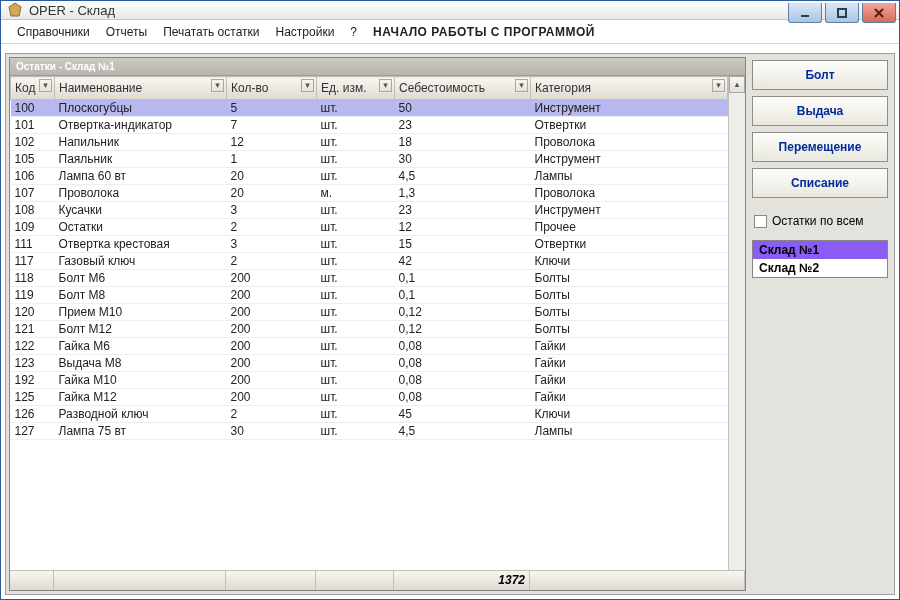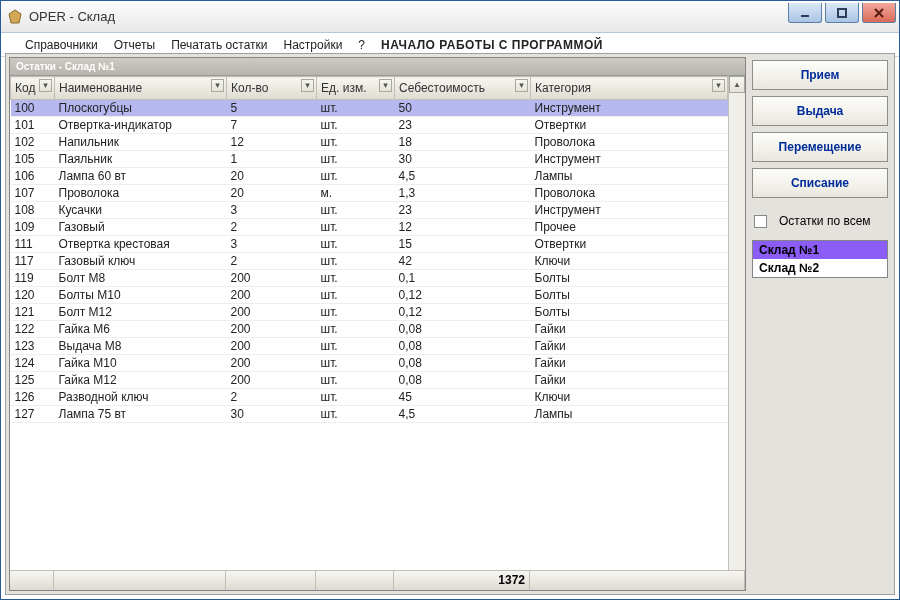--- a/index.html
+++ b/index.html
@@ -1,45 +1,45 @@
 <!DOCTYPE html>
 <html><head>
 <meta charset="utf-8">
 <style>
   * { box-sizing: border-box; font-family: Tahoma, Verdana, sans-serif; font-size: 12px; }
   body { margin:0; background:#fff; width:900px; height:600px; overflow:hidden; border:1px solid #2a5a9a; position:relative;}
   
-  .titlebar { height:32px; background:linear-gradient(#fdfdfd,#e8e8e8); display:flex; align-items:center; padding:0 0 0 6px; border-bottom:1px solid #b7c7d9;}
+  .titlebar { height:19px; background:linear-gradient(#fdfdfd,#e8e8e8); display:flex; align-items:center; padding:0 0 0 6px; border-bottom:1px solid #b7c7d9;}
   .titlebar .logo { width:16px; height:16px; margin-right:6px; display:inline-block;}
   .titlebar .title { color:#333; font-size:13px;}
   .winbtns { margin-left:auto; display:flex; height:100%;}
   .winbtn { width:34px; height:20px; margin:2px 3px 0 0; border:1px solid #5c7fa6; border-top:none; border-radius:0 0 3px 3px; background:linear-gradient(#dbe8f7,#a9c5e4); display:flex; align-items:center; justify-content:center; color:#2b3e56; font-weight:bold;}
   .winbtn.close{ background:linear-gradient(#f3a79c,#d96a58); color:#5a1b12;}
   
-  .menubar { height:24px; display:flex; align-items:center; padding:0 24px; border-bottom:1px solid #d5d5d5;}
+  .menubar { height:24px; display:flex; align-items:center; padding:0 16px; border-bottom:1px solid #d5d5d5;}
   .menubar span { margin-right:16px; color:#222; cursor:default;}
   .menubar .emph { font-weight:bold; letter-spacing:0.5px;}
   
   .client { position:absolute; top:52px; left:4px; right:4px; bottom:4px; background:#e4e2dc; border:1px solid #9f9f9f; display:flex;}
   .left { flex:1; display:flex; flex-direction:column; margin:3px 0 3px 3px; background:#fff; border:1px solid #858585; position:relative;}
   .subheader { background:linear-gradient(#cccac3,#b7b5ad); color:#fff; font-weight:bold; padding:3px 6px; border-bottom:1px solid #999; font-size:10px;}
   table { border-collapse:collapse; width:100%; table-layout:fixed;}
   thead th { background:linear-gradient(#f7f6f2,#dedbd0); border:1px solid #bfbfb7; padding:4px 4px; text-align:left; font-weight:normal; color:#333; position:relative; white-space:nowrap; overflow:hidden;}
   thead th .drop{ position:absolute; right:2px; top:2px; width:13px; height:13px; border:1px solid #a8a8a0; background:linear-gradient(#f6f6f2,#e5e2d8); font-size:9px; line-height:11px; text-align:center; color:#555;}
   tbody td { border-bottom:1px solid #eee; padding:1px 4px; white-space:nowrap; overflow:hidden; color:#222;}
   tbody tr.sel td { background:#b7b8f0;}
   tbody td.num { text-align:left;}
   .gridfoot { border-top:1px solid #bfbfb7; background:linear-gradient(#f7f6f2,#dedbd0); height:20px; display:flex;}
-  .gridfoot div{ border-right:1px solid #bfbfb7;}
+  .gridfoot div{ border-right:1px solid #bfbfb7;font-style:italic;}
   .vscroll{ width:17px; background:#efeee9; border-left:1px solid #c0c0c0;}
   .vscroll .arr{ height:17px; border:1px solid #a8a8a0; background:linear-gradient(#f6f6f2,#e5e2d8); font-size:9px; text-align:center; line-height:15px; color:#555;}
   
   .right { width:148px; padding:6px 6px 0 6px; display:flex; flex-direction:column; gap:6px;}
   .btn { height:30px; border:1px solid #8e8e86; background:linear-gradient(#fdfdfb,#e9e7de); color:#002c99; font-weight:bold; display:flex; align-items:center; justify-content:center; font-size:12px; cursor:default;}
-  .chkrow{ display:flex; align-items:center; gap:12px; margin-top:8px; padding:2px;}
+  .chkrow{ display:flex; align-items:center; gap:5px; margin-top:8px; padding:2px;}
   .chkrow .box{ width:13px; height:13px; border:1px solid #888; background:#fff;}
   .whlist{ margin-top:4px; border:1px solid #858585; background:#fff;}
   .whlist div{ padding:2px 6px; font-weight:bold;}
   .whlist div.sel{ background:#8b5cf6;}
 </style>
 </head>
 <body>
 
 <div class="titlebar">
   <span class="logo">
@@ -152,21 +152,21 @@
               <tr>
                 <td class="num">108</td>
                 <td>Кусачки</td>
                 <td class="num">3</td>
                 <td>шт.</td>
                 <td class="num">23</td>
                 <td>Инструмент</td>
               </tr>
               <tr>
                 <td class="num">109</td>
-                <td>Газовый</td>
+                <td>Остатки</td>
                 <td class="num">2</td>
                 <td>шт.</td>
                 <td class="num">12</td>
                 <td>Прочее</td>
               </tr>
               <tr>
                 <td class="num">111</td>
                 <td>Отвертка крестовая</td>
                 <td class="num">3</td>
                 <td>шт.</td>
@@ -175,30 +175,38 @@
               </tr>
               <tr>
                 <td class="num">117</td>
                 <td>Газовый ключ</td>
                 <td class="num">2</td>
                 <td>шт.</td>
                 <td class="num">42</td>
                 <td>Ключи</td>
               </tr>
               <tr>
+                <td class="num">118</td>
+                <td>Болт М6</td>
+                <td class="num">200</td>
+                <td>шт.</td>
+                <td class="num">0,1</td>
+                <td>Болты</td>
+              </tr>
+              <tr>
                 <td class="num">119</td>
                 <td>Болт М8</td>
                 <td class="num">200</td>
                 <td>шт.</td>
                 <td class="num">0,1</td>
                 <td>Болты</td>
               </tr>
               <tr>
                 <td class="num">120</td>
-                <td>Болты М10</td>
+                <td>Прием М10</td>
                 <td class="num">200</td>
                 <td>шт.</td>
                 <td class="num">0,12</td>
                 <td>Болты</td>
               </tr>
               <tr>
                 <td class="num">121</td>
                 <td>Болт М12</td>
                 <td class="num">200</td>
                 <td>шт.</td>
@@ -215,21 +223,21 @@
               </tr>
               <tr>
                 <td class="num">123</td>
                 <td>Выдача М8</td>
                 <td class="num">200</td>
                 <td>шт.</td>
                 <td class="num">0,08</td>
                 <td>Гайки</td>
               </tr>
               <tr>
-                <td class="num">124</td>
+                <td class="num">192</td>
                 <td>Гайка М10</td>
                 <td class="num">200</td>
                 <td>шт.</td>
                 <td class="num">0,08</td>
                 <td>Гайки</td>
               </tr>
               <tr>
                 <td class="num">125</td>
                 <td>Гайка М12</td>
                 <td class="num">200</td>
@@ -264,21 +272,21 @@
       <div style="width:44px"></div>
         <div style="width:172px"></div>
         <div style="width:90px"></div>
         <div style="width:78px"></div>
       <div style="width:136px;text-align:right;padding:2px 4px;font-weight:bold">1372</div>
       <div style="flex:1"></div>
     </div>
   </div>
 
   <div class="right">
-    <div class="btn">Прием</div>
+    <div class="btn">Болт</div>
     <div class="btn">Выдача</div>
     <div class="btn">Перемещение</div>
     <div class="btn">Списание</div>
     <div class="chkrow">
       <span class="box"></span>
       <span>Остатки по всем</span>
     </div>
     <div class="whlist">
       <div class="sel">Склад №1</div>
       <div>Склад №2</div>

